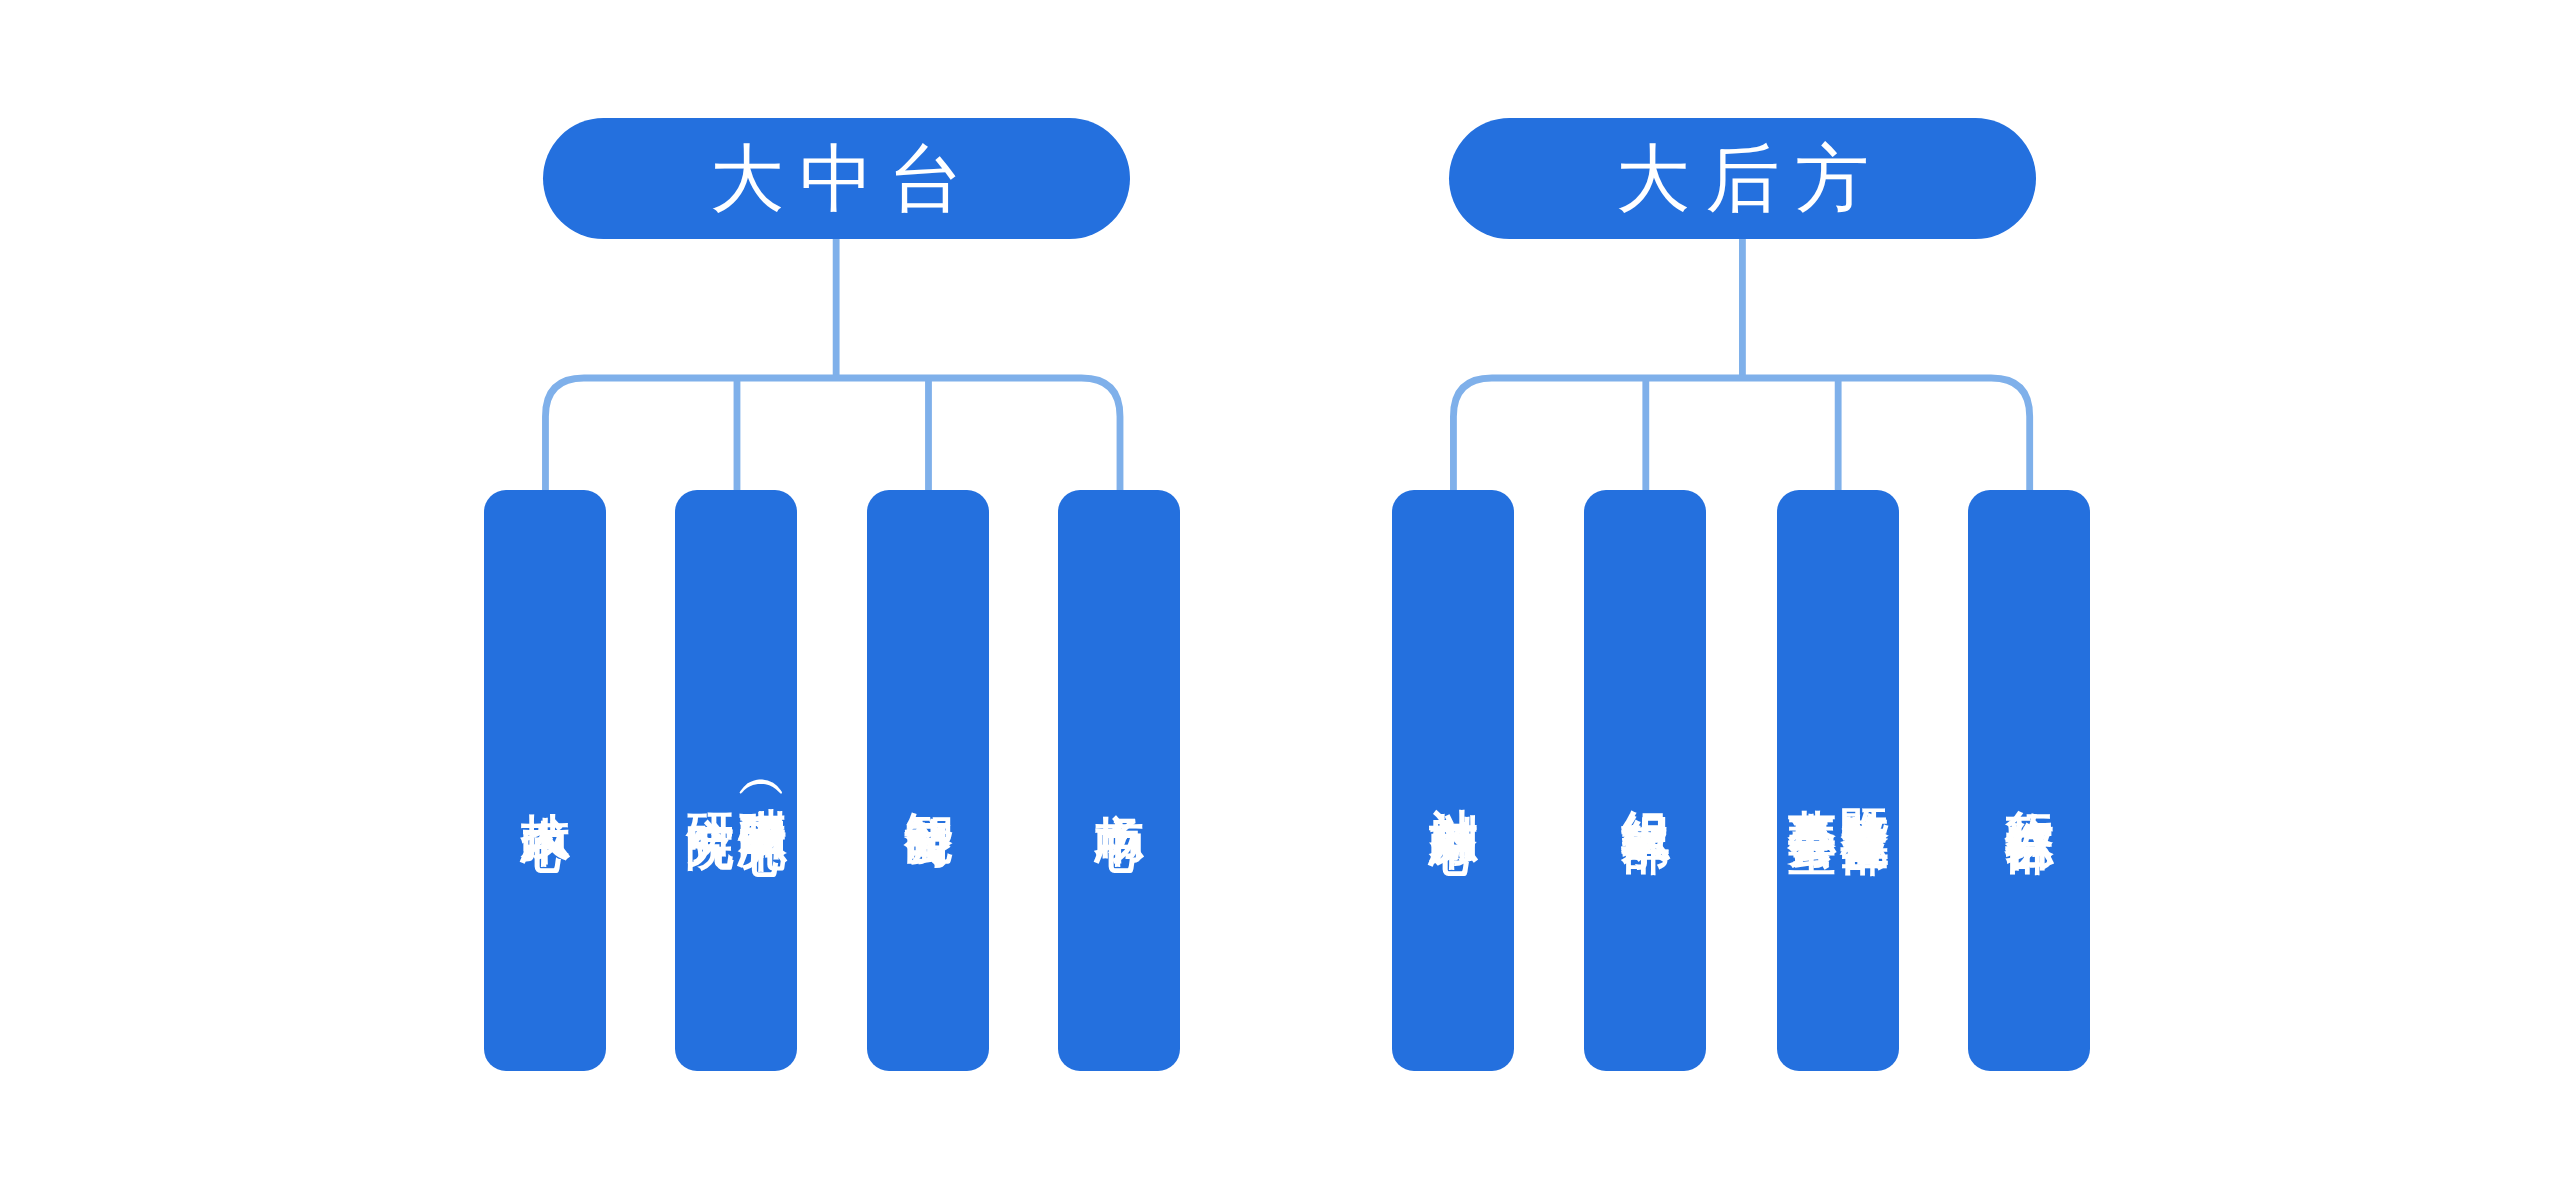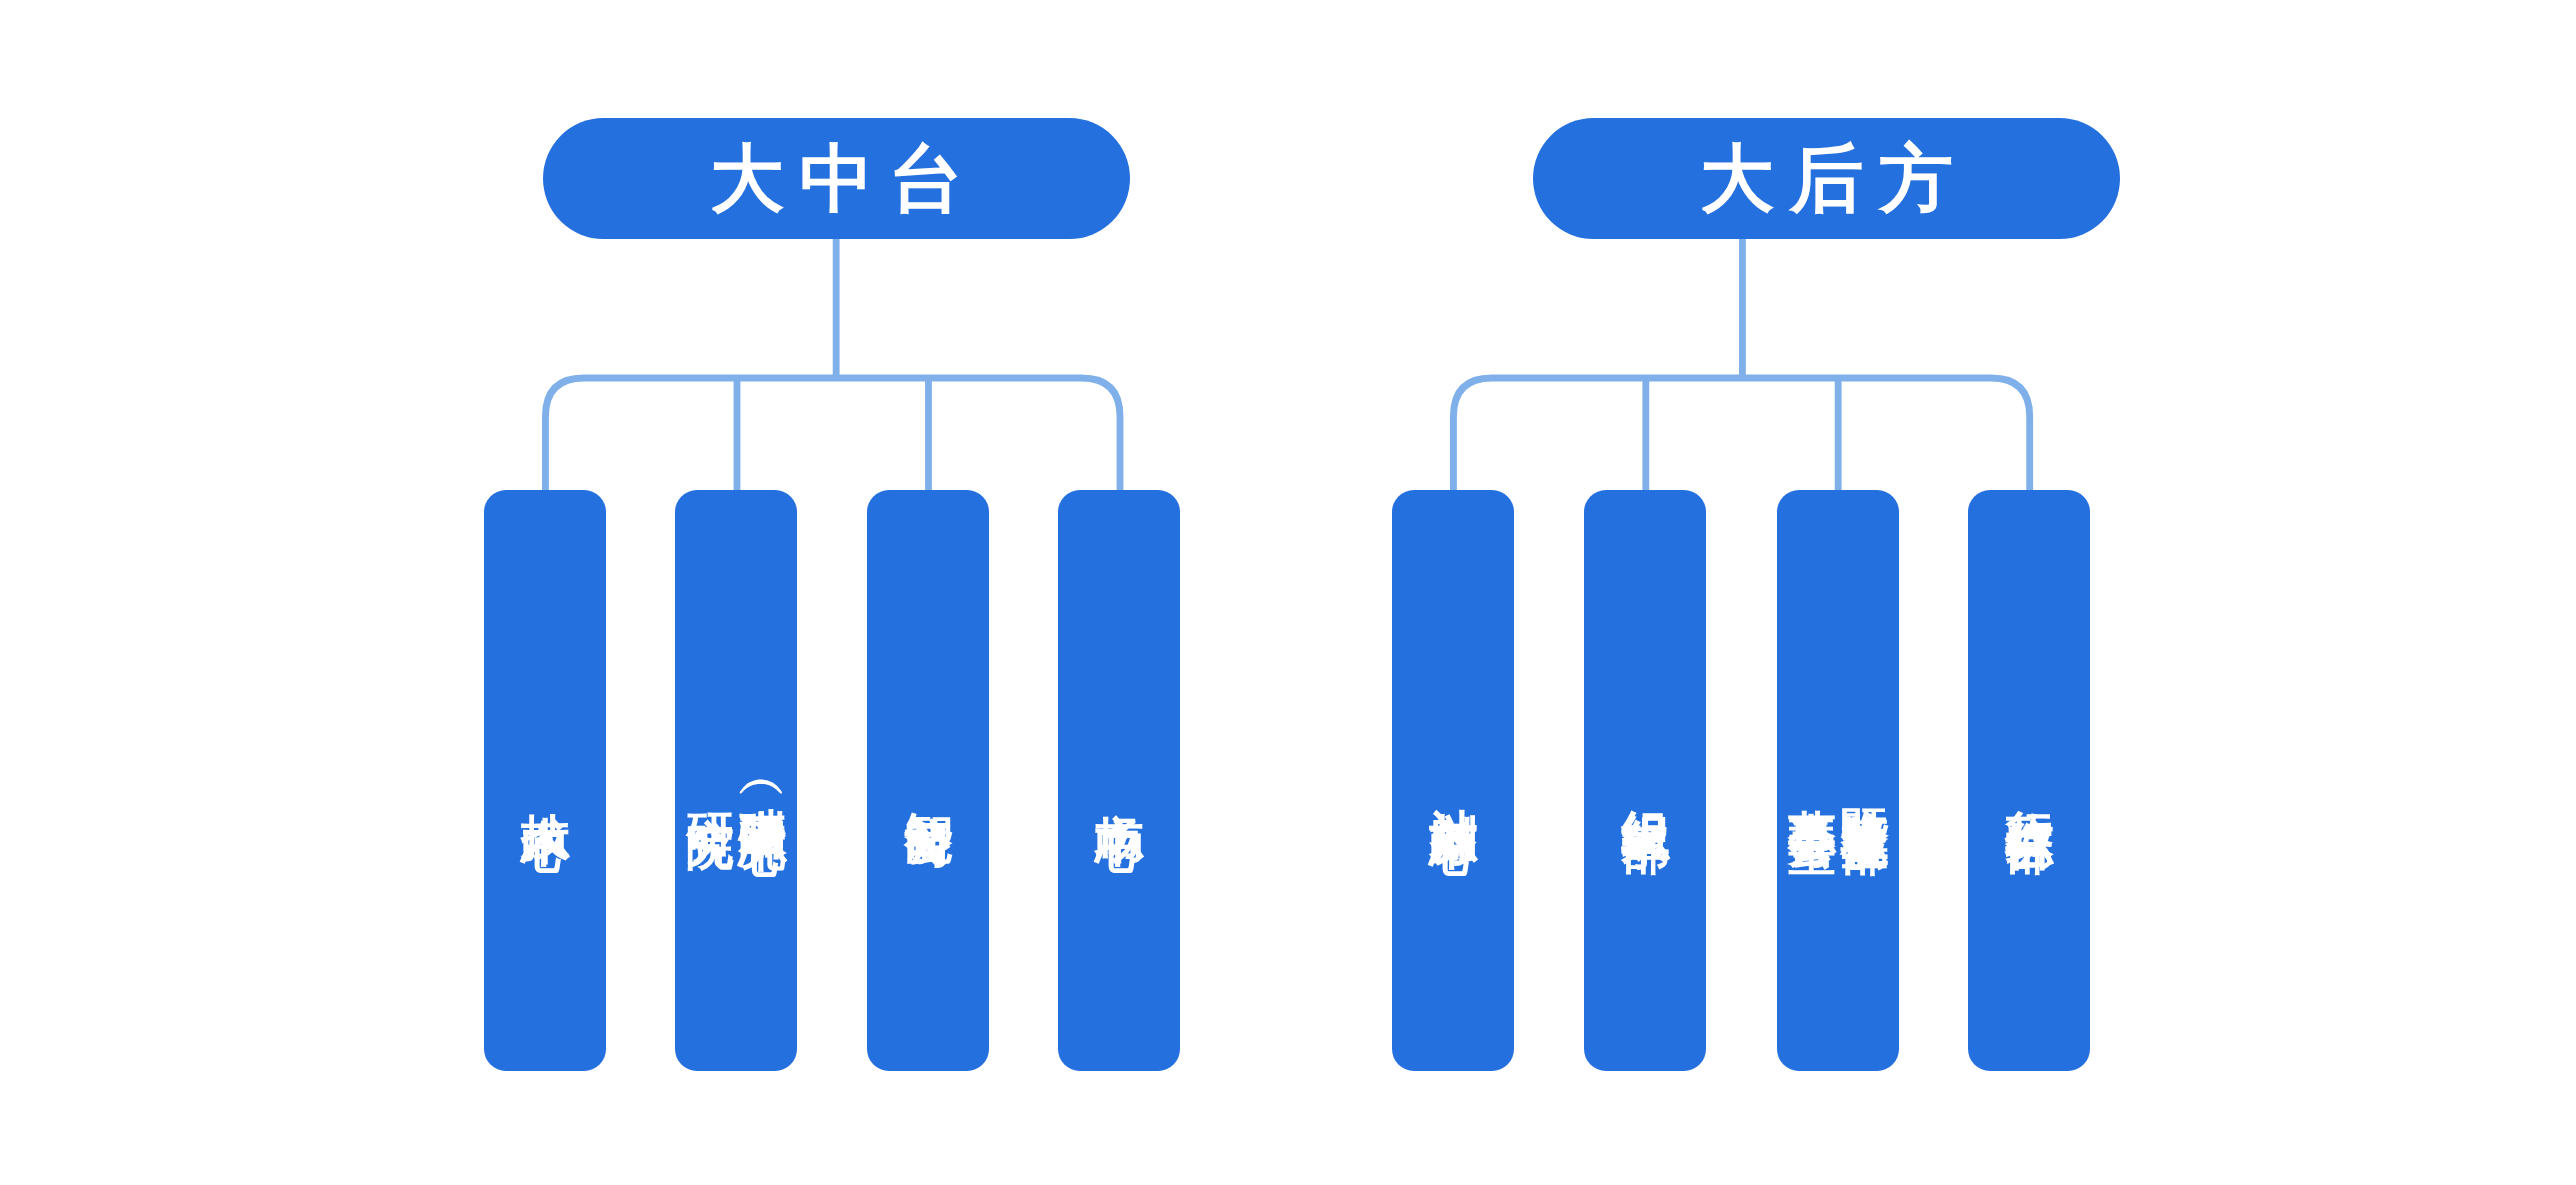--- a/index.html
+++ b/index.html
@@ -38,21 +38,21 @@
     height:121px;
     background:var(--node-blue);
     border-radius:61px;
     display:flex;
     align-items:center;
     justify-content:center;
   }
   .pill .hlabel{
     color:var(--text-white);
     font-size:74px;
-    font-weight:700;
+    font-weight:400;
     letter-spacing:15.4px;
     padding-left:15.4px; 
     white-space:nowrap;
     line-height:1;
   }
   .child{
     position:absolute;
     top:490px;
     width:122px;
     height:581px;
@@ -105,21 +105,21 @@
     <span class="vlabel">研究院
 （碳中和研究中心）</span>
   </div>
   <div class="child" style="left:867px;">
     <span class="vlabel">智能公司</span>
   </div>
   <div class="child" style="left:1058px;">
     <span class="vlabel">市场中心</span>
   </div>
 
-  <div class="pill" style="left:1533px;">
+  <div class="pill" style="left:1449px;">
     <span class="hlabel">大后方</span>
   </div>
   <div class="child" style="left:1392px;">
     <span class="vlabel">计划财务中心</span>
   </div>
   <div class="child" style="left:1584px;">
     <span class="vlabel">组织人事部</span>
   </div>
   <div class="child" style="left:1777px;">
     <span class="vlabel">董事会办公室

